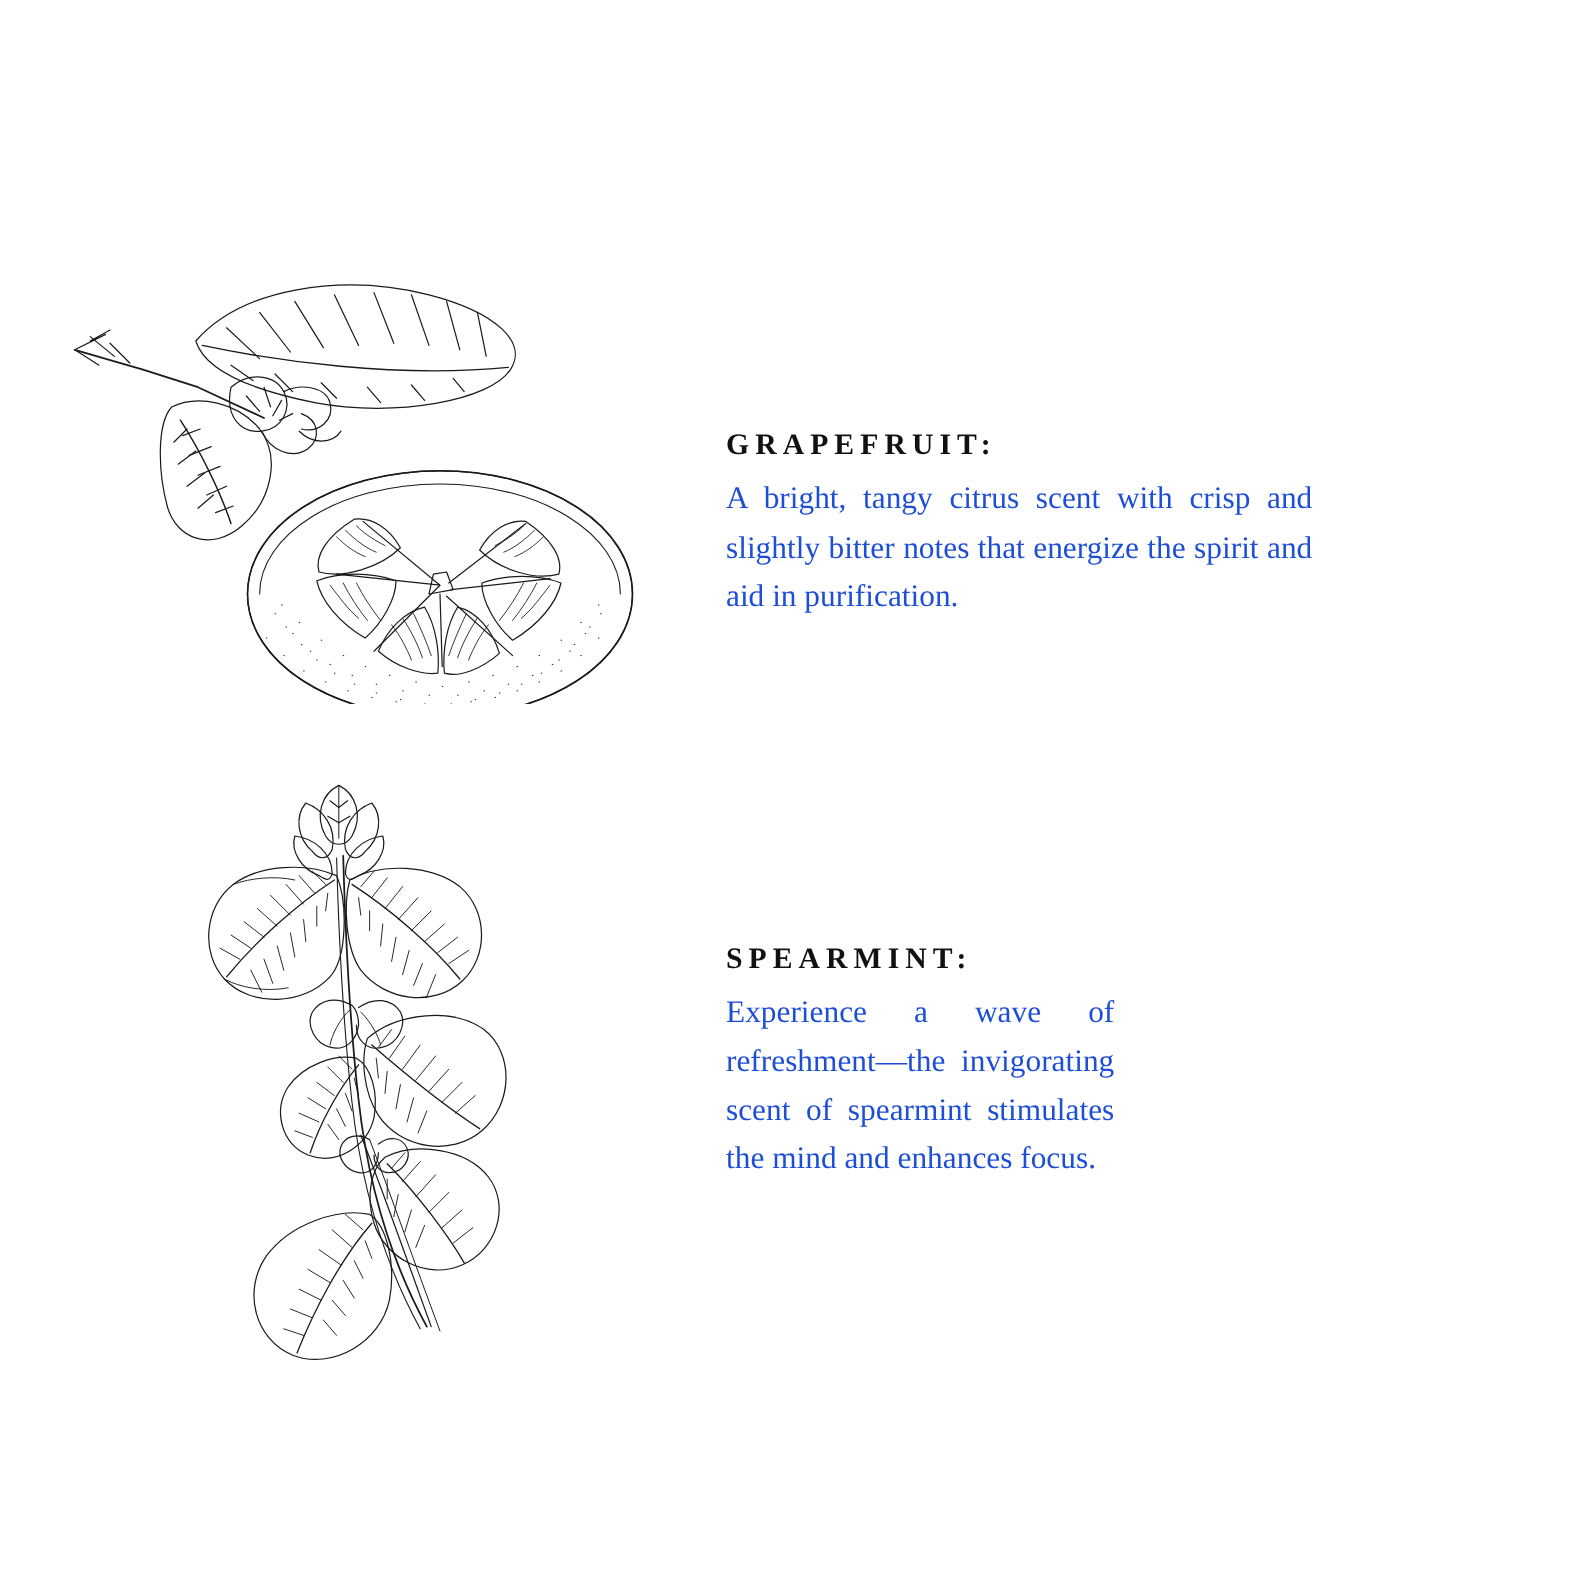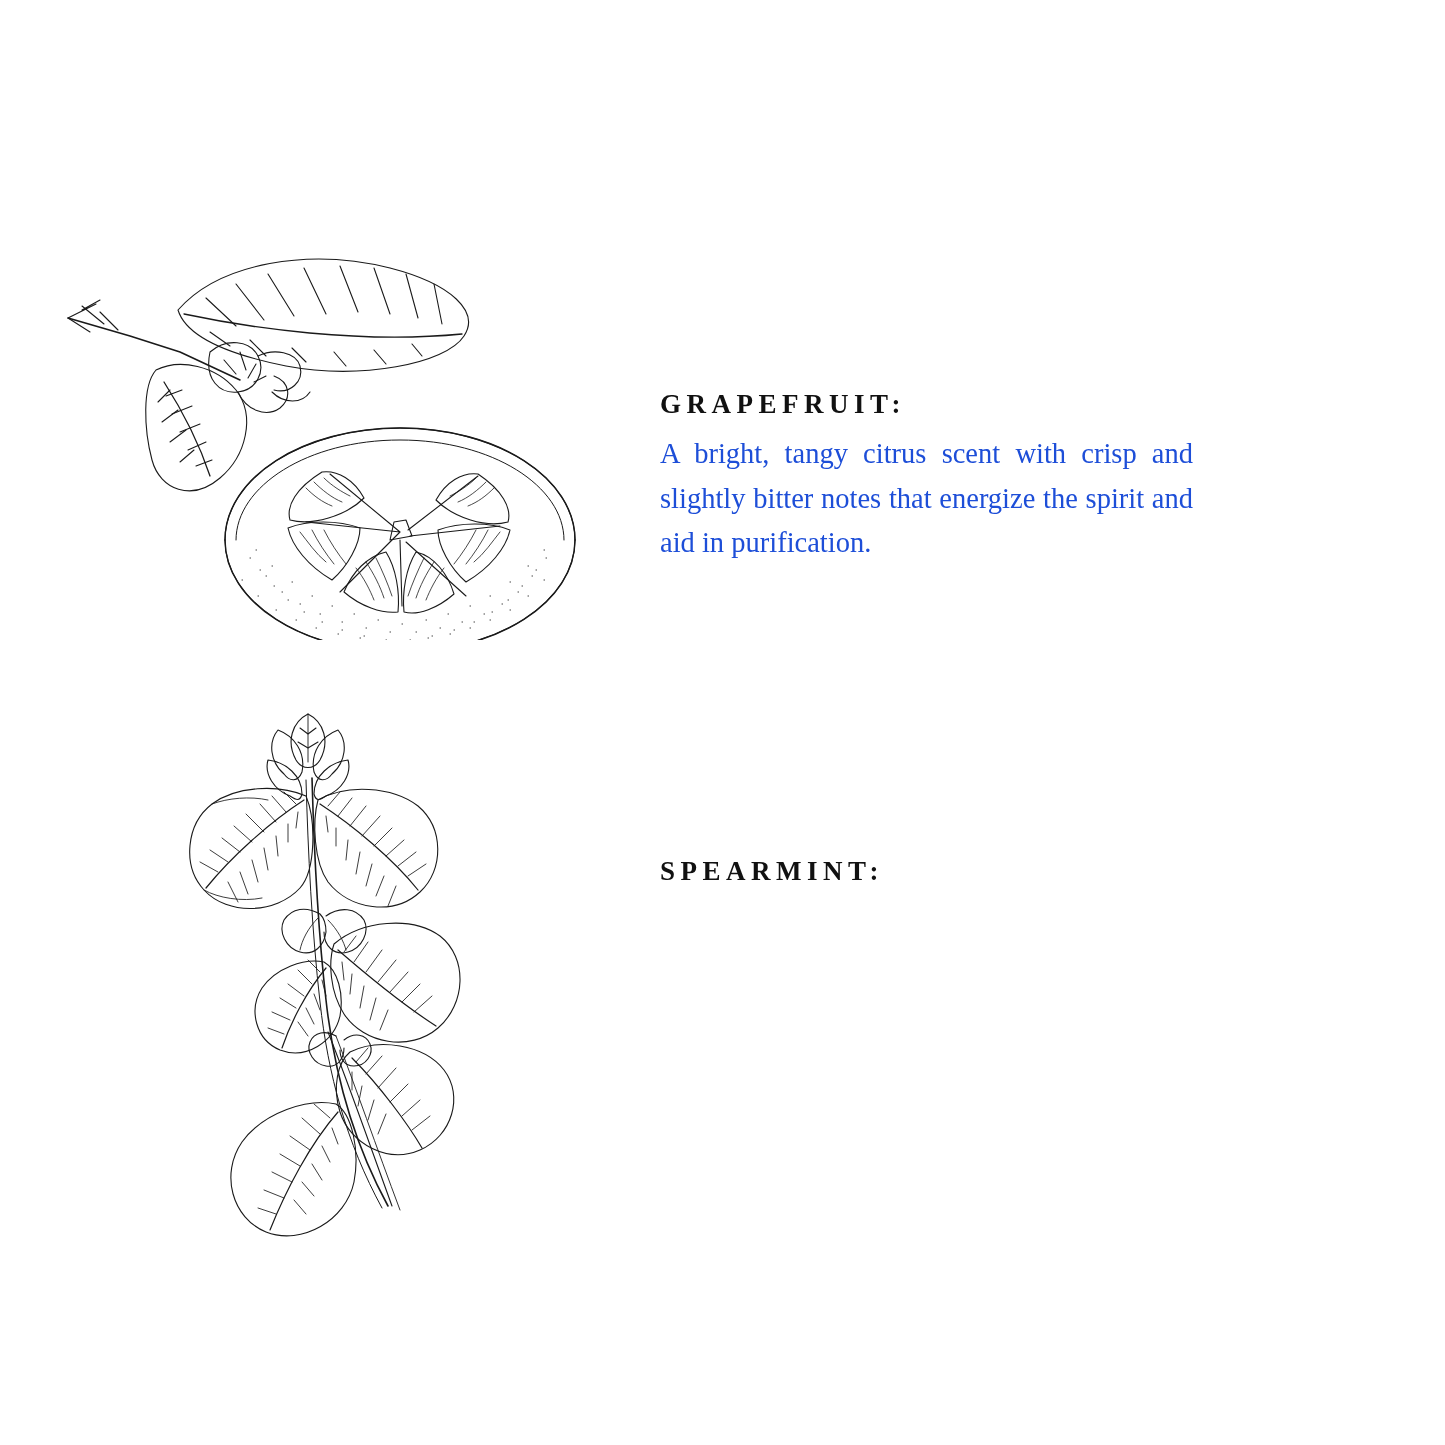--- a/index.html
+++ b/index.html
@@ -212,16 +212,17 @@
           <path d="M232 428 L238 444 M222 446 L230 462 M212 464 L222 480 M202 482 L214 496 M194 500 L206 514"></path>
         </g>
 
         <path d="M228 332 C248 382 268 440 292 506" stroke-width="1.1"></path>
         <path d="M236 336 C256 388 276 446 300 510" stroke-width="0.9"></path>
       </svg>
     </div>
 
     <div class="text-cell">
       <div class="ingredient-title">SPEARMINT:</div>
+      <p class="ingredient-desc">Experience a wave of refreshment—the invigorating scent of spearmint stimulates the mind and enhances focus.</p>
     </div>
   </div>
 
 </div>
 
 </body></html>

